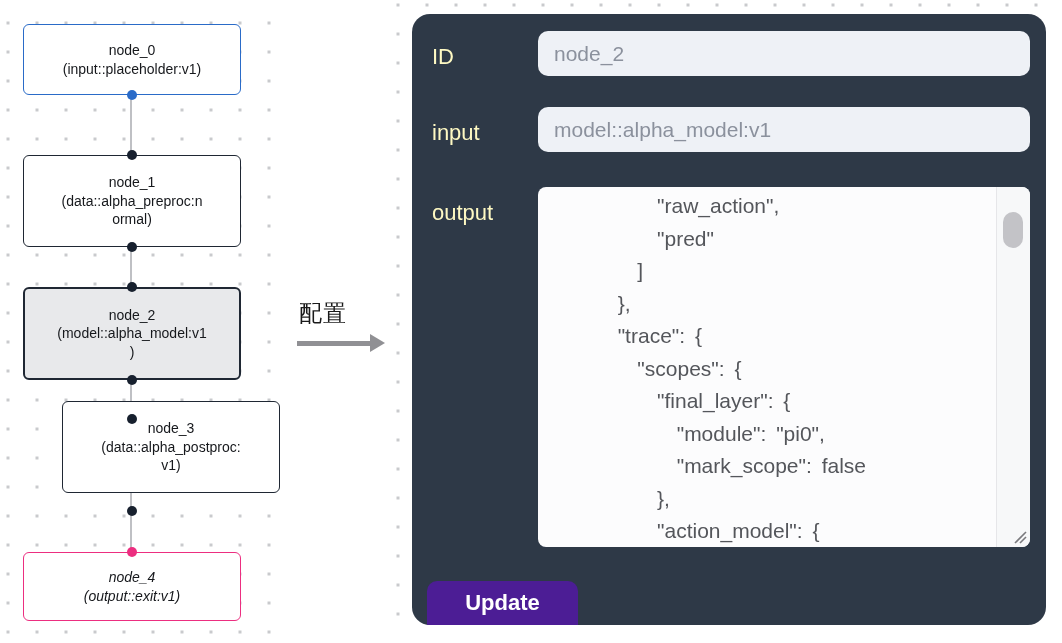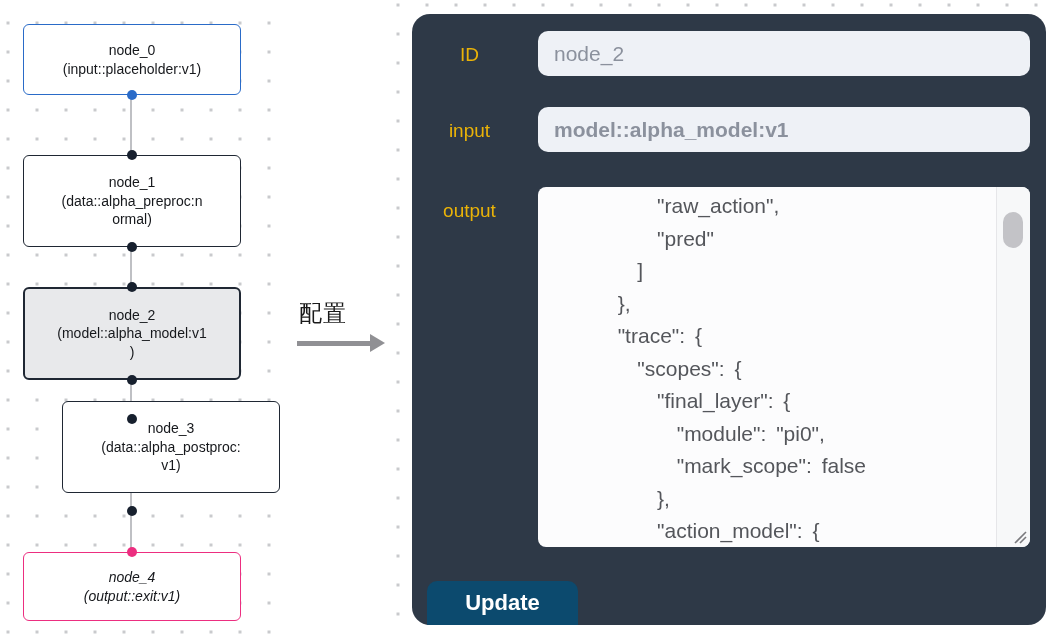--- a/index.html
+++ b/index.html
@@ -61,35 +61,35 @@
     border-top: 9px solid transparent; border-bottom: 9px solid transparent;
     border-left: 15px solid #909094;
   }
 
   
   .panel {
     position: absolute; left: 412px; top: 14px; width: 634px; height: 611px;
     background: #2e3947; border-radius: 18px; overflow: hidden;
   }
   .field-label {
-    position: absolute; left: 20px; width: 75px; text-align: center;
-    font-size: 19px; color: #eab308;
+    position: absolute; left: 20px; width: 75px; text-align: left;
+    font-size: 22px; color: #fef9c3;
   }
   .label-id     { top: 30px; }
   .label-type   { top: 106px; }
   .label-config { top: 186px; }
 
   .panel-input {
     position: absolute; left: 126px; width: 492px; height: 45px;
     background: #eef1f6; border: none; outline: none; border-radius: 10px;
     font-family: "Liberation Sans", sans-serif;
     font-size: 21px; color: #8b919d; padding: 0 16px;
   }
   .input-id   { top: 17px; }
-  .input-type { top: 93px; font-weight: bold; }
+  .input-type { top: 93px; }
 
   .config-box {
     position: absolute; left: 126px; top: 173px; width: 492px; height: 360px;
     background: #fcfcfd; border-radius: 8px; overflow: hidden;
   }
   .config-text {
     white-space: pre;
     font-family: "Liberation Sans", sans-serif;
     font-size: 21px; line-height: 32.5px; color: #54565b;
     word-spacing: 4px;
@@ -102,21 +102,21 @@
   .scroll-thumb {
     position: absolute; right: 7px; top: 25px; width: 20px; height: 36px;
     border-radius: 10px; background: #c3c3c7;
   }
   .resize-handle {
     position: absolute; right: 3px; bottom: 3px; width: 16px; height: 16px;
   }
 
   .update-button {
     position: absolute; left: 15px; top: 567px; width: 151px; height: 58px;
-    background: #0c4a6e; border: none; border-radius: 10px;
+    background: #4c1d95; border: none; border-radius: 10px;
     color: #ffffff; font-family: "Liberation Sans", sans-serif;
     font-size: 22px; font-weight: 600;
     display: flex; justify-content: center; align-items: flex-start;
     padding-top: 9px; cursor: pointer;
   }
 </style>
 </head>
 <body>
 
 <div class="screen">

